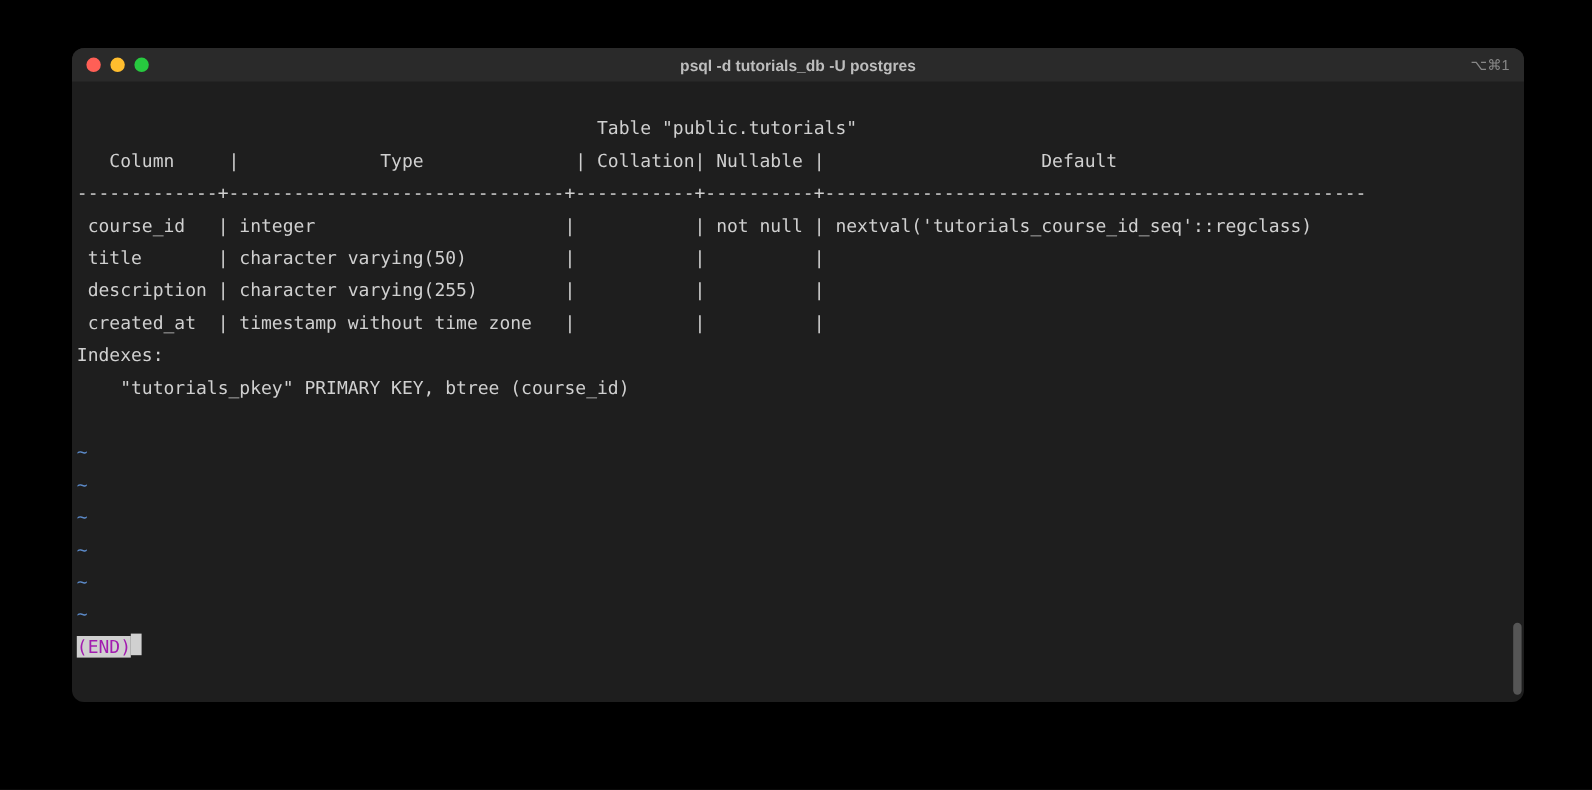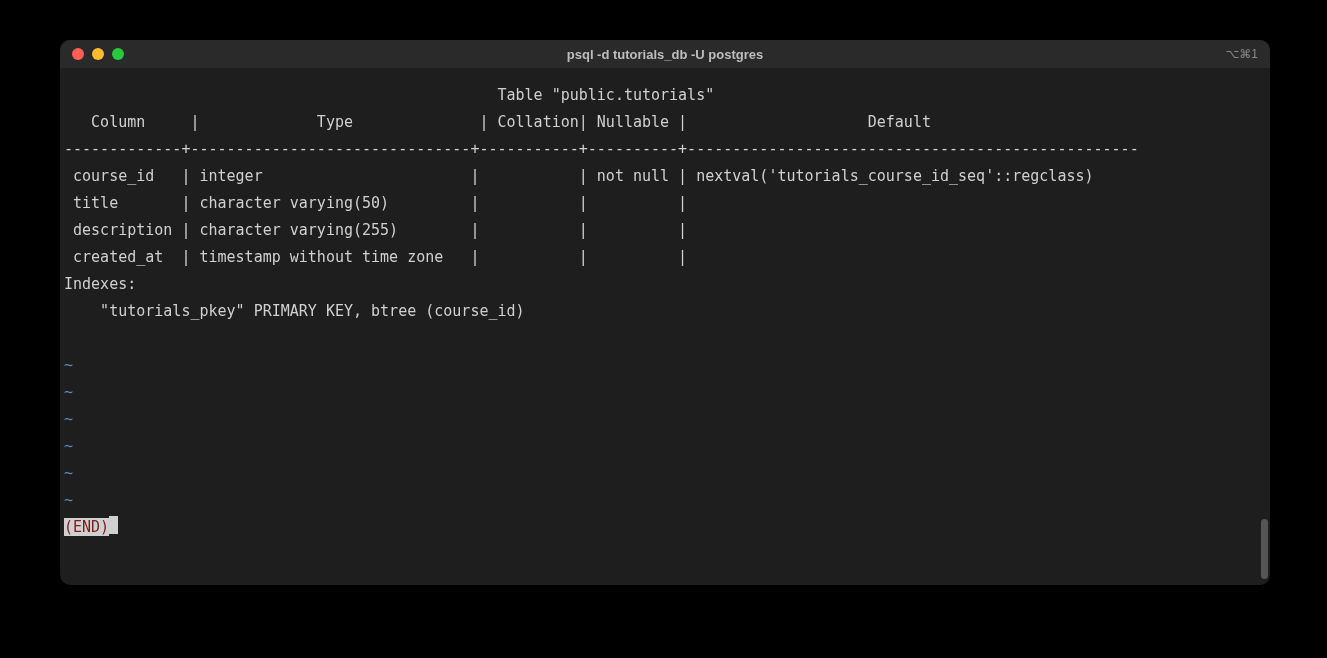--- a/index.html
+++ b/index.html
@@ -16,20 +16,21 @@
     left: 60px;
     top: 40px;
     width: 1210px;
     height: 545px;
     background: #1e1e1e;
     border-radius: 10px;
     box-shadow: 0 20px 60px rgba(0,0,0,0.8);
     display: flex;
     flex-direction: column;
     overflow: hidden;
+    gap: 12px;
   }
   .titlebar {
     height: 28px;
     background: #2a2a2a;
     display: flex;
     align-items: center;
     position: relative;
     flex: 0 0 auto;
   }
   .traffic-lights {
@@ -68,21 +69,21 @@
     color: #d0d0d0;
     font-size: 15px;
     line-height: 1.8;
     white-space: pre;
     overflow: hidden;
     position: relative;
   }
   .tilde { color: #5b89c7; }
   .endmark {
     background: #d0d0d0;
-    color: #7f1d1d;
+    color: #a21caf;
   }
   .cursor-block {
     display:inline-block;
     width: 9px;
     height: 18px;
     background: #d0d0d0;
     vertical-align: -2px;
   }
   .scrollbar {
     position: absolute;

